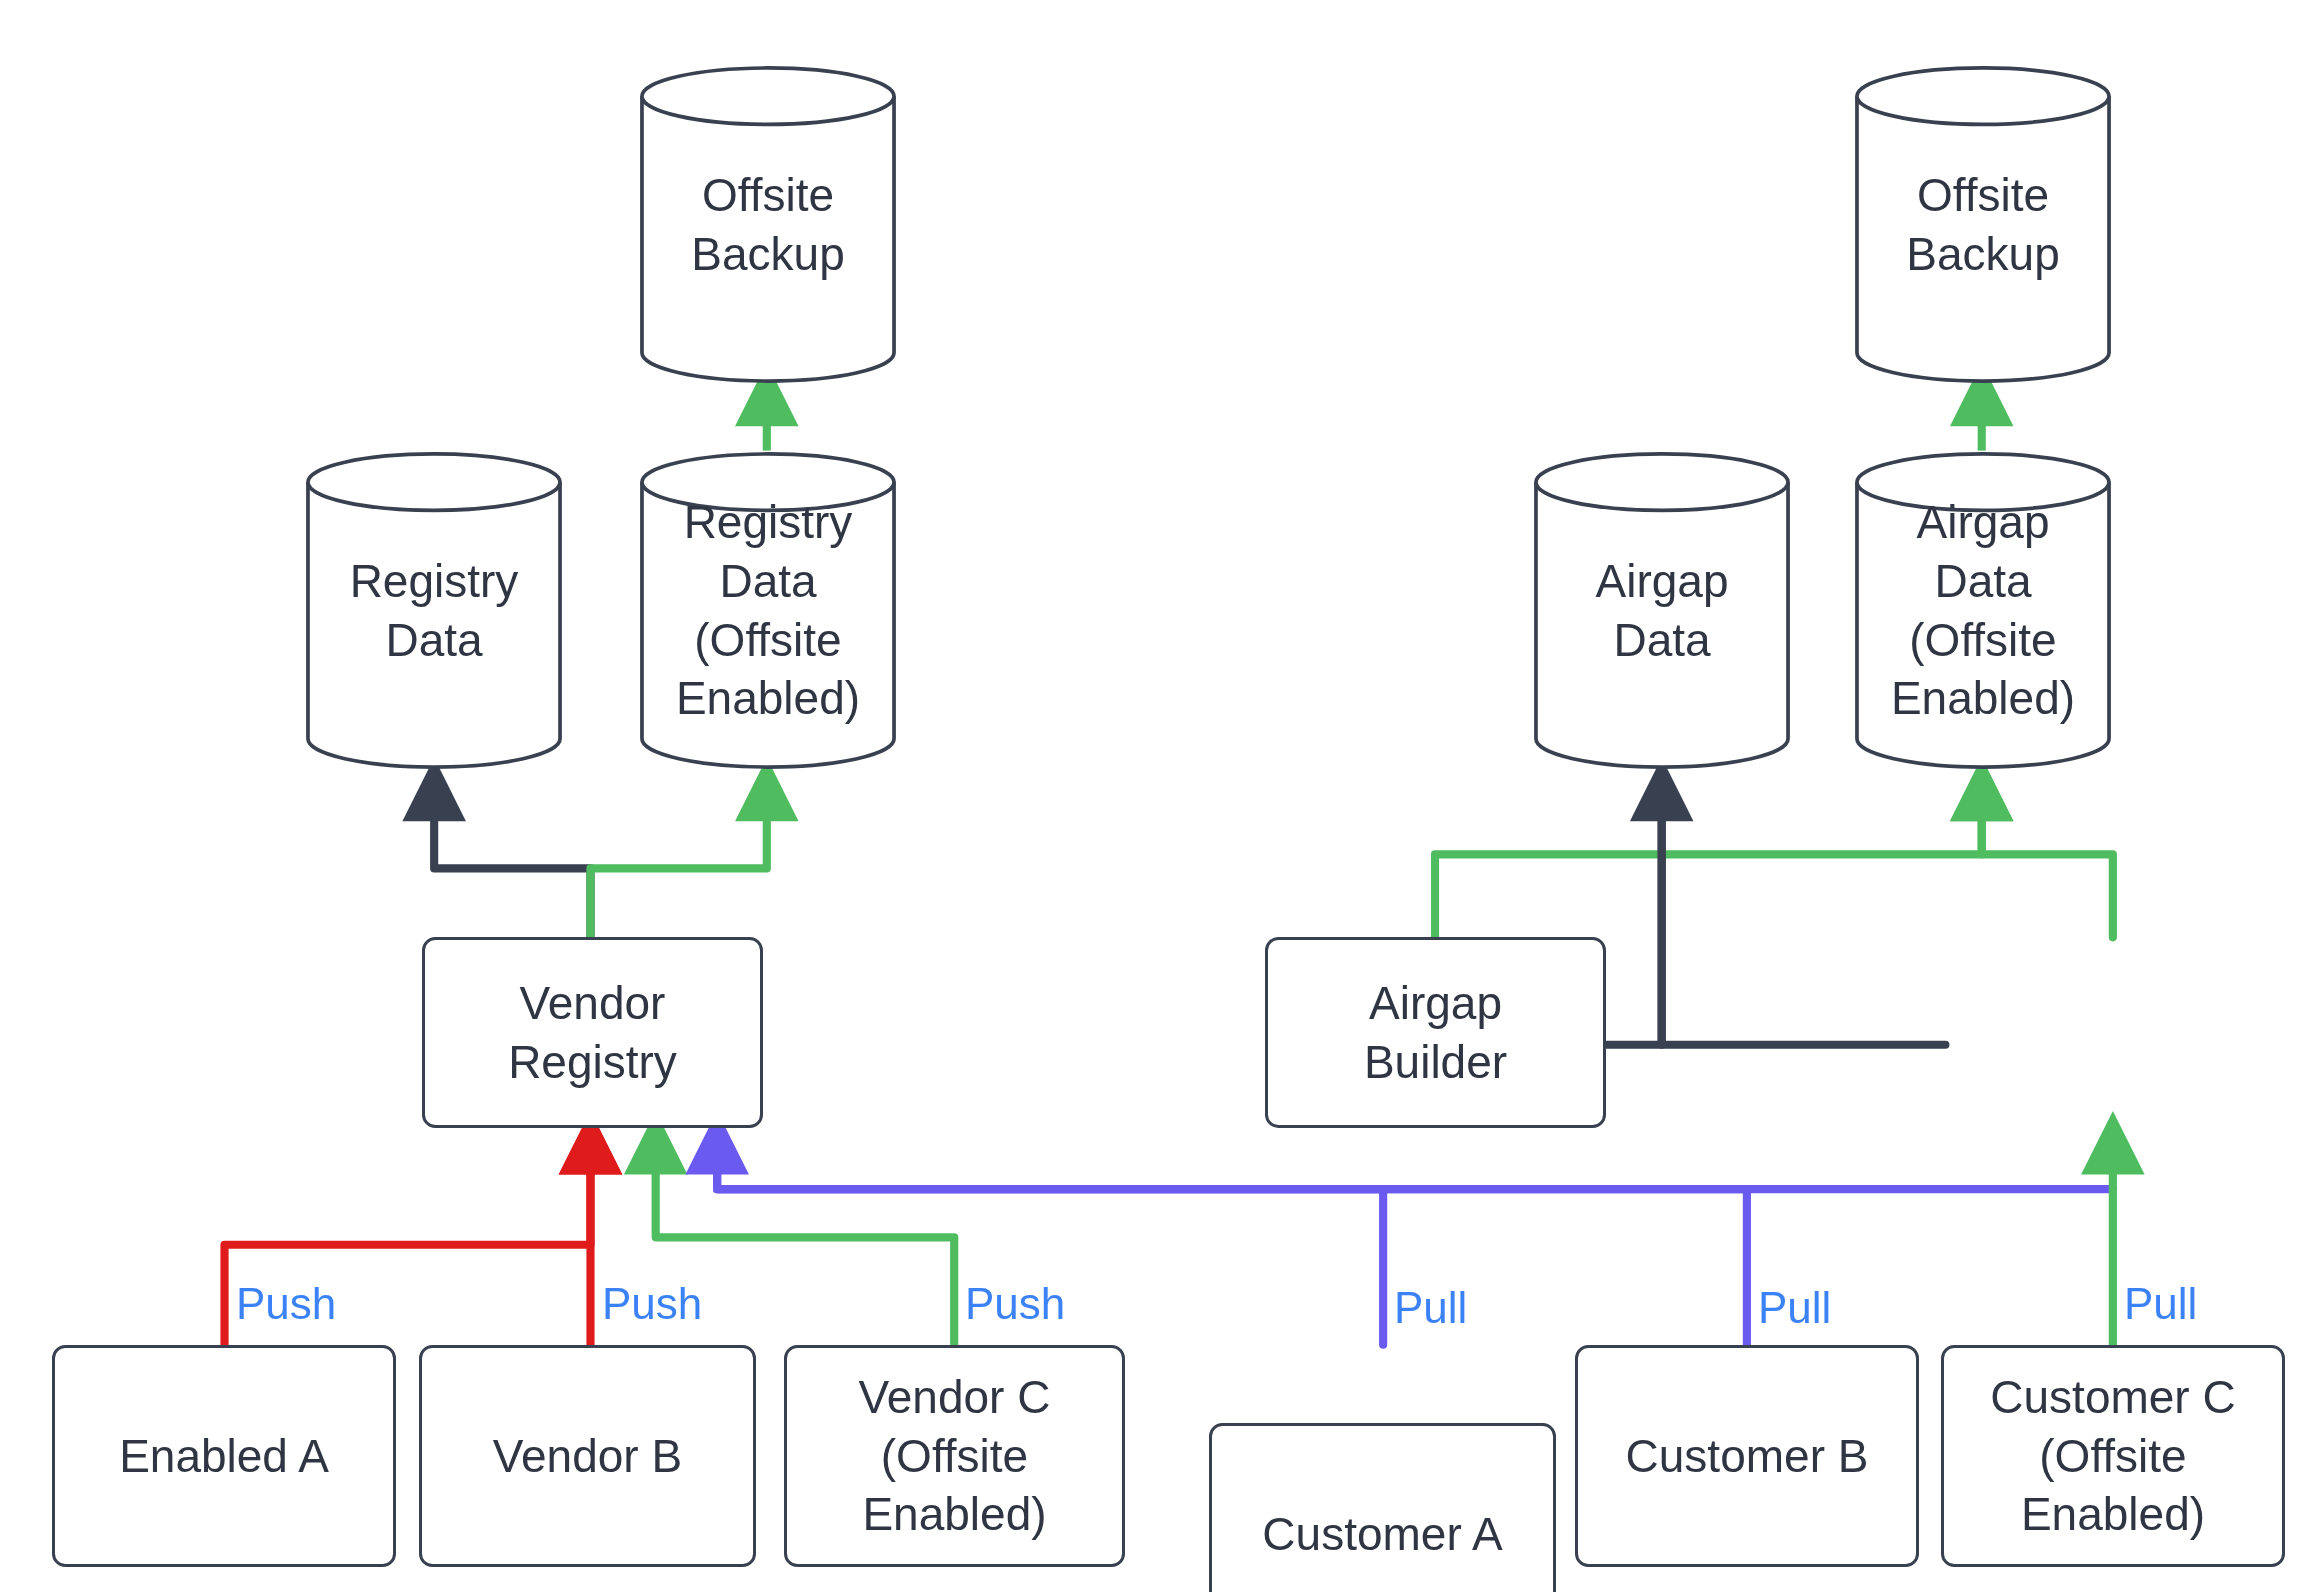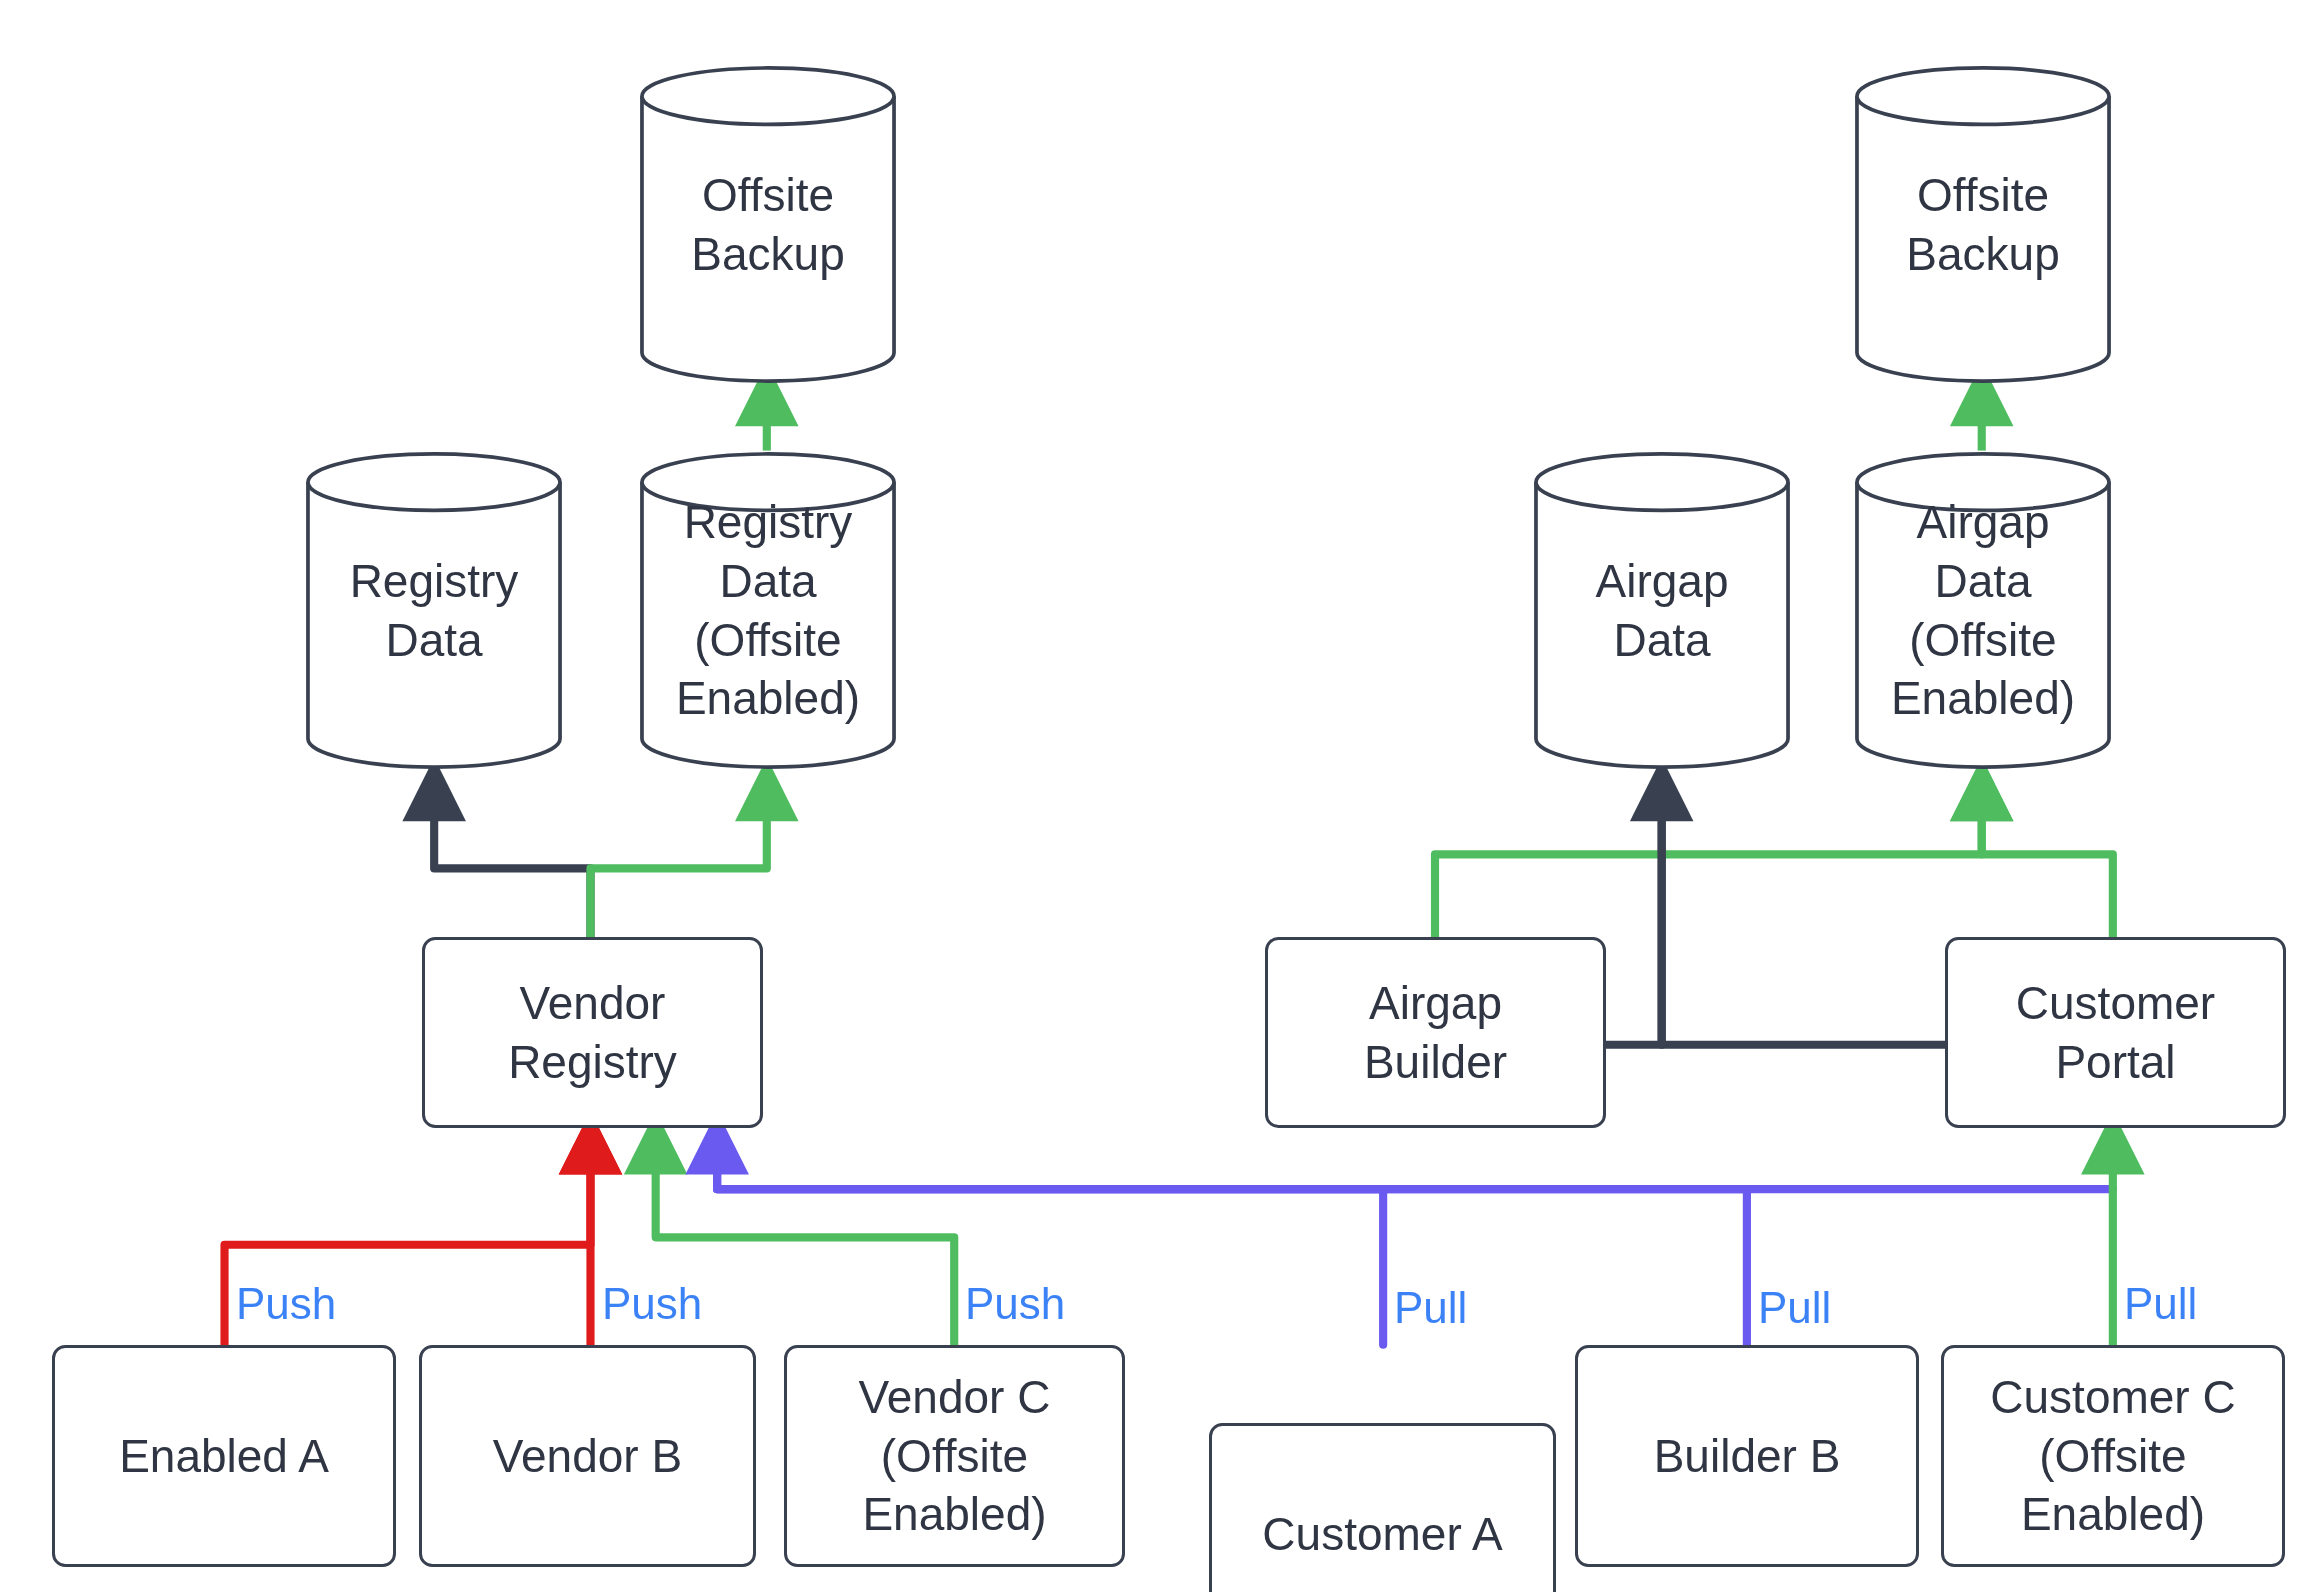--- a/index.html
+++ b/index.html
@@ -128,45 +128,41 @@
   <div class="node box" style="left:422px;top:922px;width:341px;height:191px;">
     <div class="lbl">Vendor
 Registry</div>
   </div>
 
   <div class="node box" style="left:1265px;top:922px;width:341px;height:191px;">
     <div class="lbl">Airgap
 Builder</div>
   </div>
 
-  <div class="node box" style="left:1945px;top:922px;width:341px;height:191px;">
-    <div class="lbl">Customer
-Portal</div>
-  </div>
 
   <div class="node box" style="left:52px;top:1330px;width:344px;height:222px;">
     <div class="lbl">Enabled A</div>
   </div>
 
   <div class="node box" style="left:419px;top:1330px;width:337px;height:222px;">
     <div class="lbl">Vendor B</div>
   </div>
 
   <div class="node box" style="left:784px;top:1330px;width:341px;height:222px;">
     <div class="lbl">Vendor C
 (Offsite
 Enabled)</div>
   </div>
 
   <div class="node box" style="left:1209px;top:1408px;width:347px;height:222px;">
     <div class="lbl">Customer A</div>
   </div>
 
   <div class="node box" style="left:1575px;top:1330px;width:344px;height:222px;">
-    <div class="lbl">Builder B</div>
+    <div class="lbl">Customer B</div>
   </div>
 
   <div class="node box" style="left:1941px;top:1330px;width:344px;height:222px;">
     <div class="lbl">Customer C
 (Offsite
 Enabled)</div>
   </div>
 
   <div class="edge-label" style="left:236px;top:1267px;">Push</div>
 

